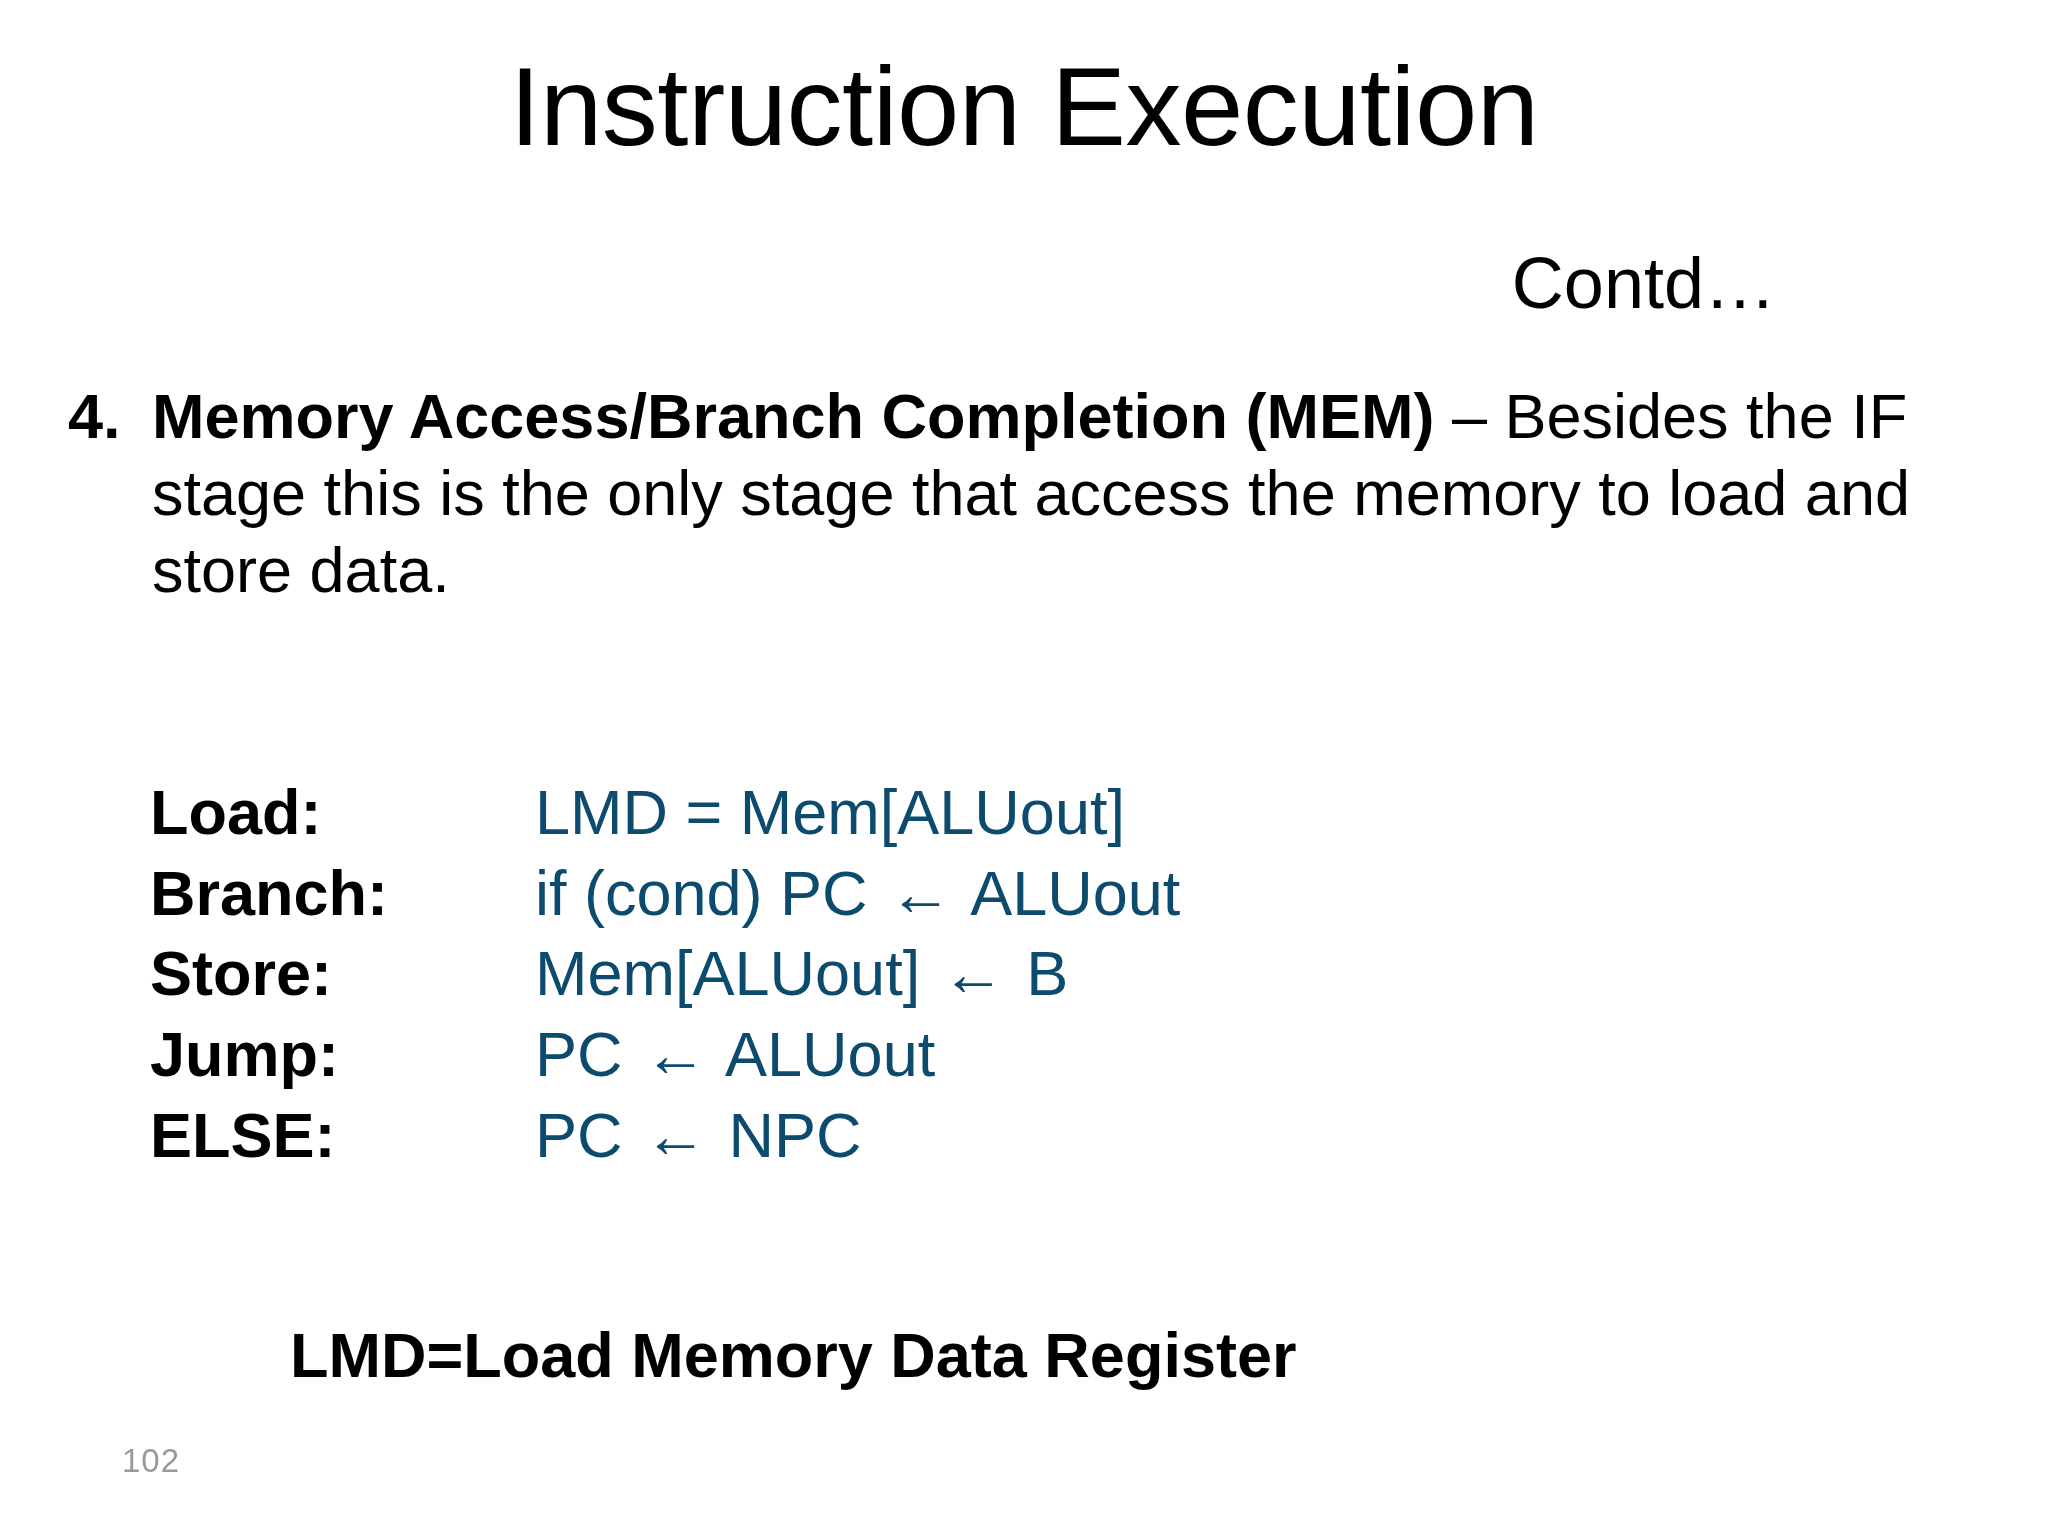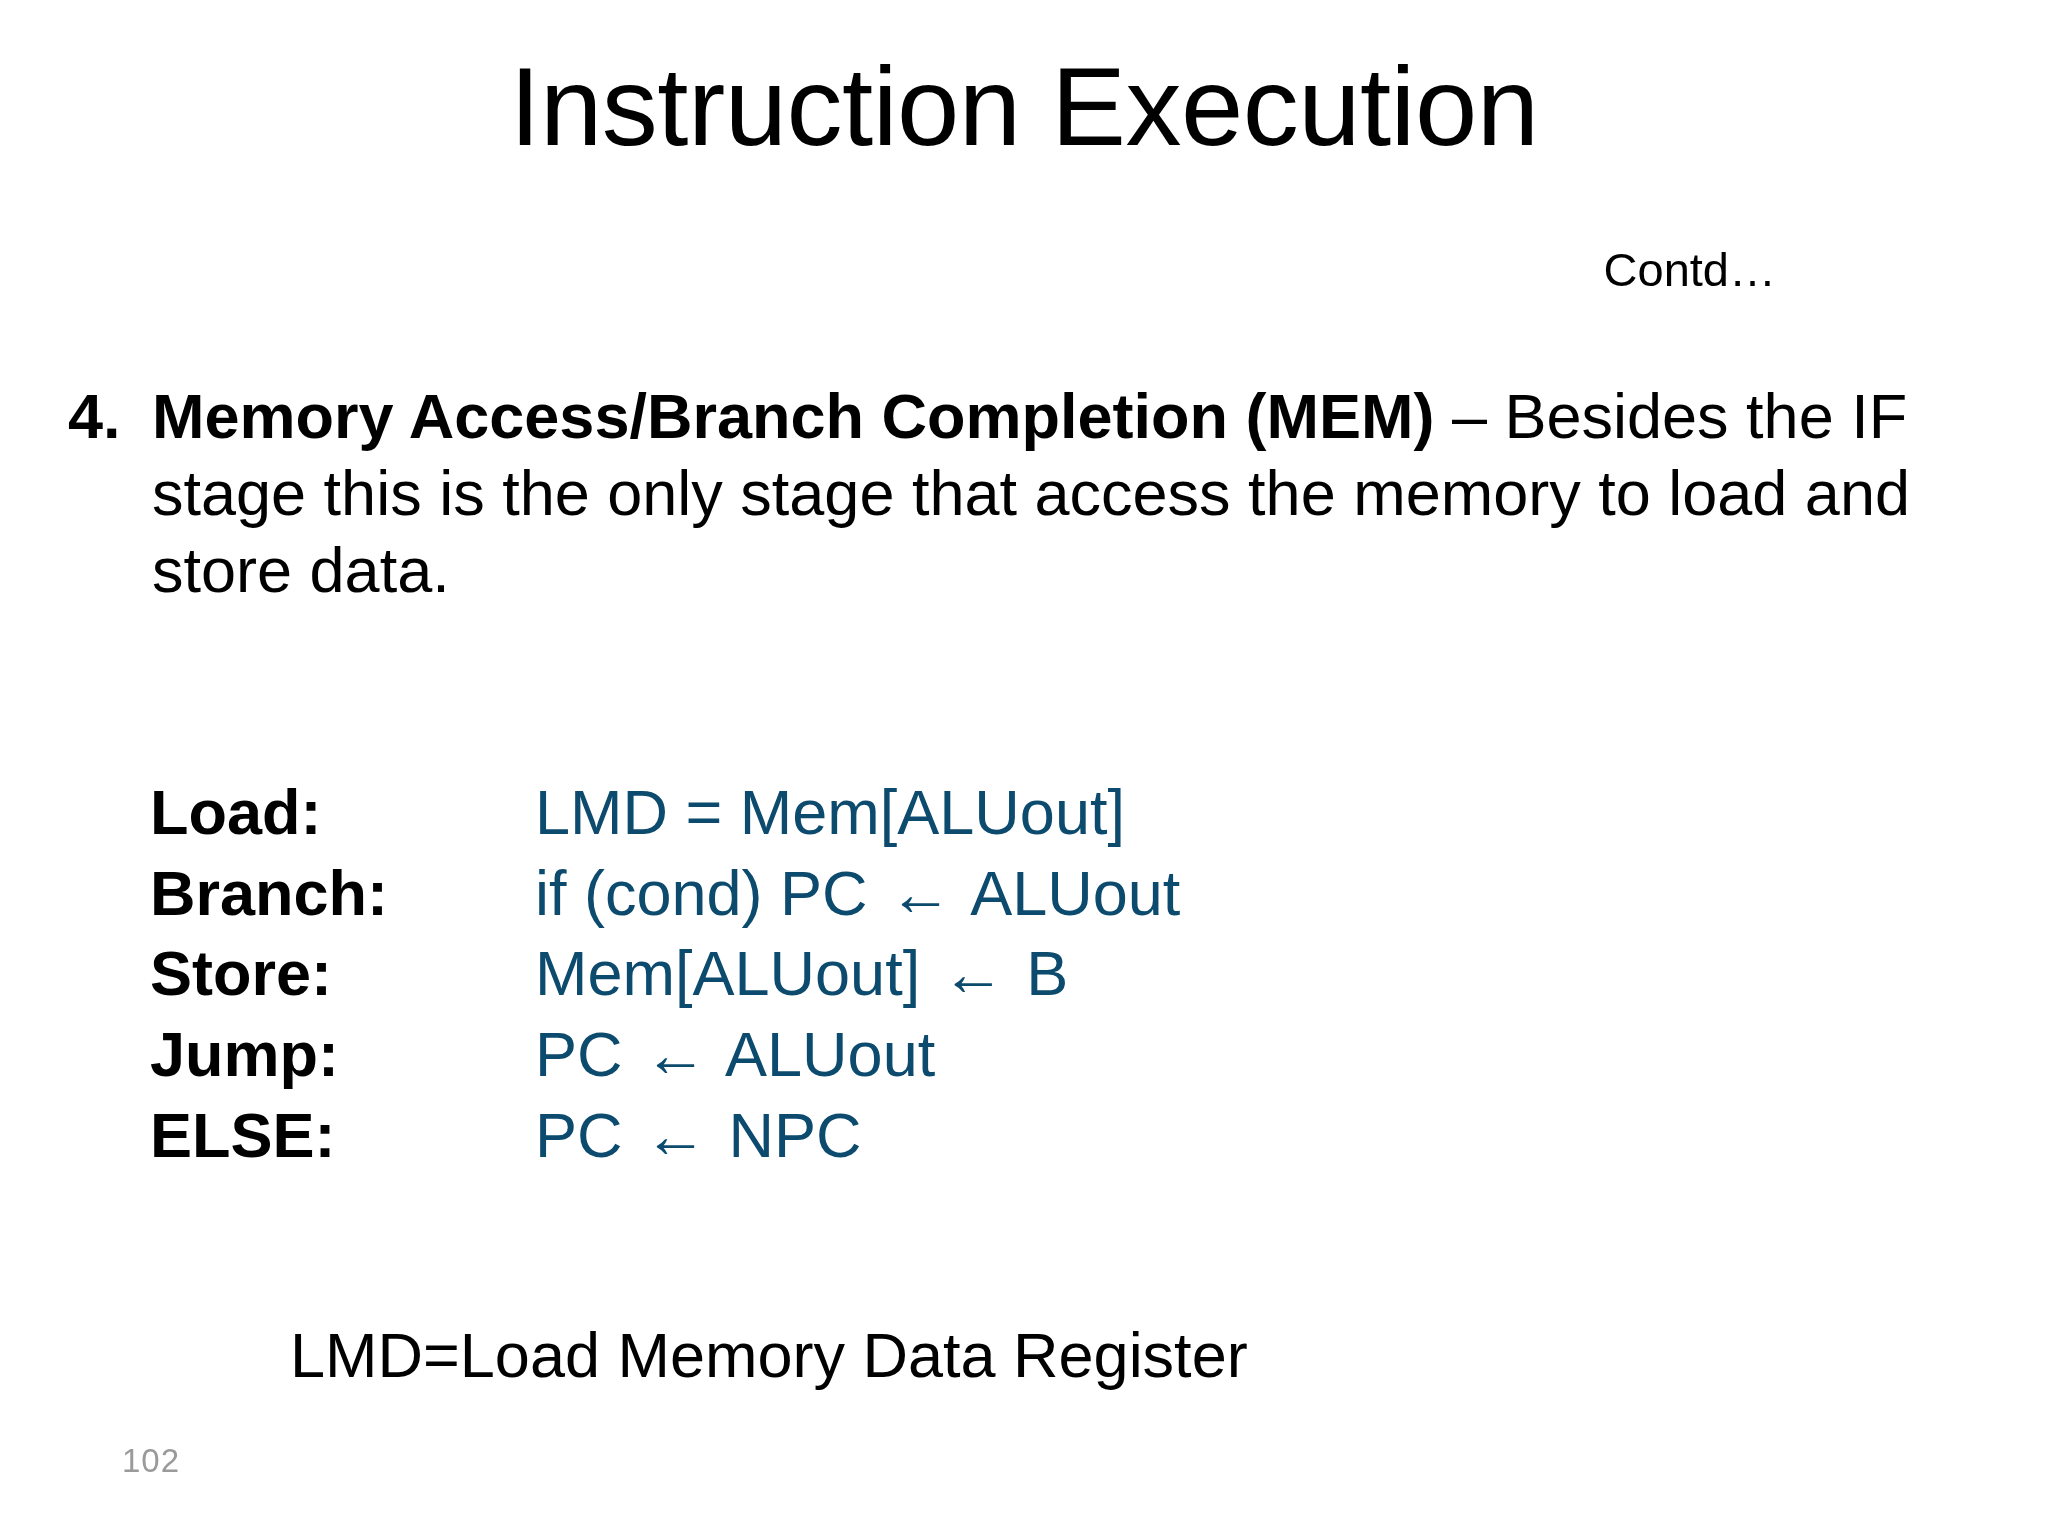--- a/index.html
+++ b/index.html
@@ -36,21 +36,21 @@
     letter-spacing: -0.5px;
     color: #000000;
     white-space: nowrap;
   }
 
   
   .contd {
     position: absolute;
     right: 272px;
     top: 244px;
-    font-size: 47px;
+    font-size: 72px;
     line-height: 1.1;
     font-weight: 400;
     color: #000000;
     white-space: nowrap;
   }
 
   
   .body-block {
     position: absolute;
     left: 68px;
@@ -110,21 +110,21 @@
     padding: 0 4px;
   }
 
   
   .caption {
     position: absolute;
     left: 290px;
     top: 1318px;
     font-size: 63px;
     line-height: 1.2;
-    font-weight: 400;
+    font-weight: 700;
     color: #000000;
     white-space: nowrap;
   }
 
   
   .page-number {
     position: absolute;
     left: 122px;
     top: 1444px;
     font-size: 33px;

